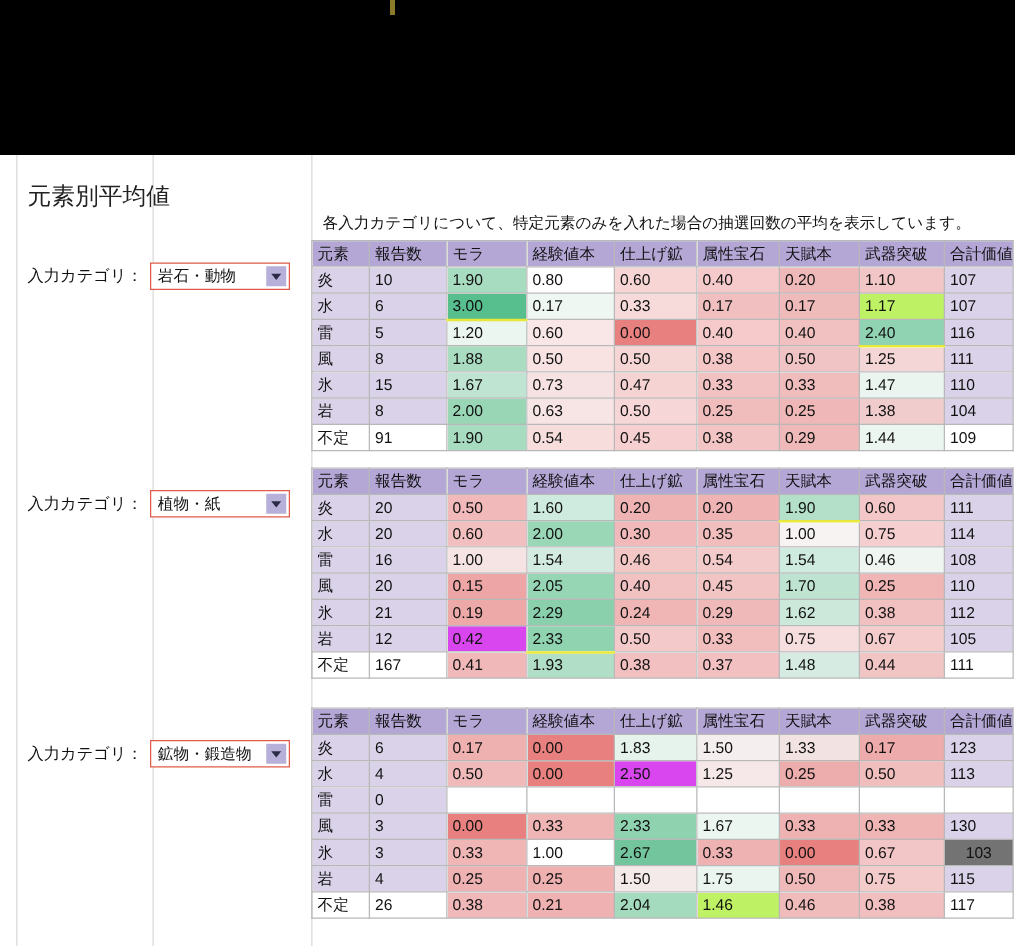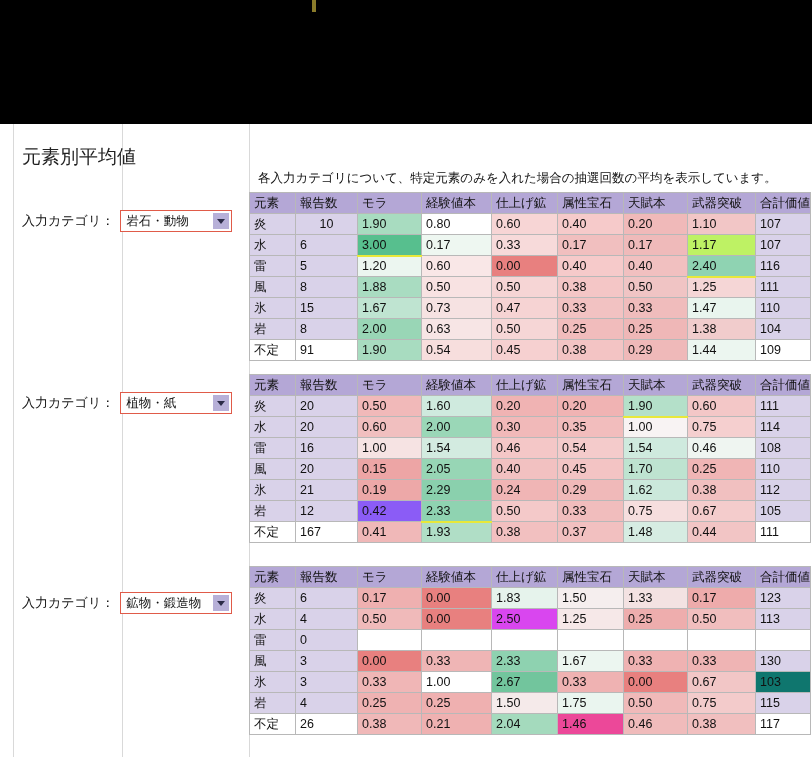--- a/index.html
+++ b/index.html
@@ -156,21 +156,21 @@
             <th>仕上げ鉱</th>
             <th>属性宝石</th>
             <th>天賦本</th>
             <th>武器突破</th>
             <th>合計価値</th>
           </tr>
         </thead>
         <tbody>
           <tr>
             <td style="background: rgb(217, 210, 233);">炎</td>
-            <td style="background: rgb(217, 210, 233); text-align: center;">10</td>
+            <td style="background: rgb(217, 210, 233);">10</td>
             <td style="background: rgb(168, 220, 192);">1.90</td>
             <td style="background: rgb(255, 255, 255);">0.80</td>
             <td style="background: rgb(247, 213, 213);">0.60</td>
             <td style="background: rgb(246, 202, 202);">0.40</td>
             <td style="background: rgb(240, 185, 185);">0.20</td>
             <td style="background: rgb(242, 198, 198);">1.10</td>
             <td style="background: rgb(217, 210, 233);">107</td>
           </tr>
           <tr>
             <td style="background: rgb(217, 210, 233);">水</td>
@@ -317,21 +317,21 @@
             <td style="background: rgb(138, 208, 173);">2.29</td>
             <td style="background: rgb(240, 181, 181);">0.24</td>
             <td style="background: rgb(240, 185, 185);">0.29</td>
             <td style="background: rgb(203, 232, 219);">1.62</td>
             <td style="background: rgb(241, 192, 192);">0.38</td>
             <td style="background: rgb(217, 210, 233);">112</td>
           </tr>
           <tr>
             <td style="background: rgb(217, 210, 233);">岩</td>
             <td style="background: rgb(217, 210, 233);">12</td>
-            <td style="background: #8b5cf6;">0.42</td>
+            <td style="background: #d946ef;">0.42</td>
             <td class="u-yellow" style="background: rgb(143, 211, 177);">2.33</td>
             <td style="background: rgb(244, 201, 201);">0.50</td>
             <td style="background: rgb(241, 189, 189);">0.33</td>
             <td style="background: rgb(246, 222, 222);">0.75</td>
             <td style="background: rgb(244, 204, 204);">0.67</td>
             <td style="background: rgb(217, 210, 233);">105</td>
           </tr>
           <tr>
             <td style="background: rgb(255, 255, 255);">不定</td>
             <td style="background: rgb(255, 255, 255);">167</td>
@@ -417,40 +417,40 @@
           </tr>
           <tr>
             <td style="background: rgb(217, 210, 233);">氷</td>
             <td style="background: rgb(217, 210, 233);">3</td>
             <td style="background: rgb(240, 182, 182);">0.33</td>
             <td style="background: rgb(255, 255, 255);">1.00</td>
             <td style="background: rgb(114, 197, 157);">2.67</td>
             <td style="background: rgb(239, 178, 178);">0.33</td>
             <td style="background: rgb(232, 128, 127);">0.00</td>
             <td style="background: rgb(242, 198, 198);">0.67</td>
-            <td style="background: #0f766e;">103</td>
+            <td style="background: #737373; text-align: center;">103</td>
           </tr>
           <tr>
             <td style="background: rgb(217, 210, 233);">岩</td>
             <td style="background: rgb(217, 210, 233);">4</td>
             <td style="background: rgb(239, 178, 178);">0.25</td>
             <td style="background: rgb(239, 176, 176);">0.25</td>
             <td style="background: rgb(245, 234, 234);">1.50</td>
             <td style="background: rgb(234, 245, 239);">1.75</td>
             <td style="background: rgb(240, 185, 185);">0.50</td>
             <td style="background: rgb(243, 203, 203);">0.75</td>
             <td style="background: rgb(217, 210, 233);">115</td>
           </tr>
           <tr>
             <td style="background: rgb(255, 255, 255);">不定</td>
             <td style="background: rgb(255, 255, 255);">26</td>
             <td style="background: rgb(240, 184, 184);">0.38</td>
             <td style="background: rgb(239, 177, 177);">0.21</td>
             <td style="background: rgb(164, 218, 189);">2.04</td>
-            <td style="background: #ec4899;">1.46</td>
+            <td style="background: #bef264;">1.46</td>
             <td style="background: rgb(240, 187, 187);">0.46</td>
             <td style="background: rgb(241, 191, 191);">0.38</td>
             <td style="background: rgb(255, 255, 255);">117</td>
           </tr>
         </tbody>
       </table>
   </div>
 </div>
 
 </body></html>

